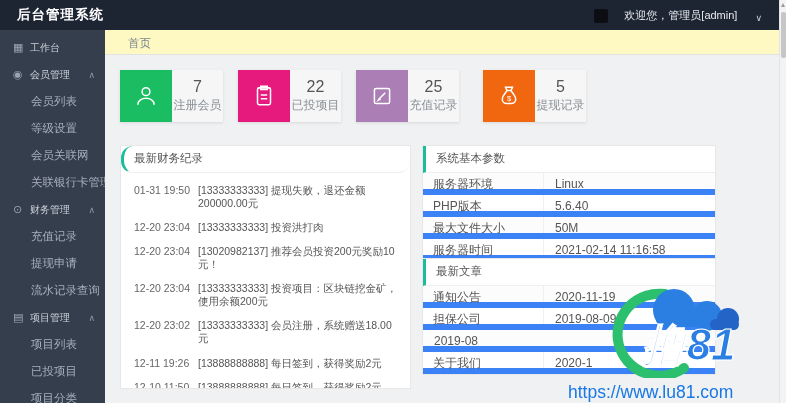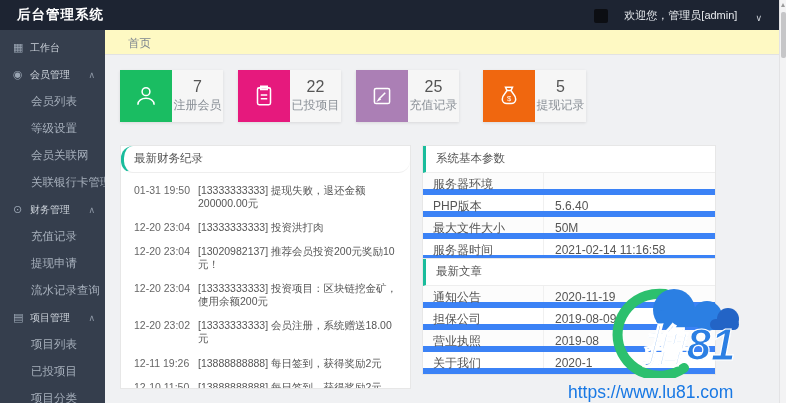--- a/index.html
+++ b/index.html
@@ -206,20 +206,21 @@
     </div>
 
   </div>
 </section>
 
 <section class="panel rp-sys">
   <div class="panel-h" style="border-left-color: rgb(26, 188, 156); font-family: Liberation Serif, serif;">系统基本参数</div>
   <div>
     <div class="trow">
       <span class="tk">服务器环境</span>
+      <span class="tv">Linux</span>
     </div>
     <div class="trow">
       <span class="tk">PHP版本</span>
       <span class="tv">5.6.40</span>
     </div>
     <div class="trow">
       <span class="tk">最大文件大小</span>
       <span class="tv">50M</span>
     </div>
     <div class="trow">
@@ -234,21 +235,20 @@
   <div>
     <div class="trow">
       <span class="tk">通知公告</span>
       <span class="tv">2020-11-19</span>
     </div>
     <div class="trow">
       <span class="tk">担保公司</span>
       <span class="tv">2019-08-09</span>
     </div>
     <div class="trow">
-      <span class="tk">营业执照</span>
       <span class="tv">2019-08</span>
     </div>
     <div class="trow">
       <span class="tk">关于我们</span>
       <span class="tv">2020-1</span>
     </div>
   </div>
 </section>
 
 <div class="watermark">

